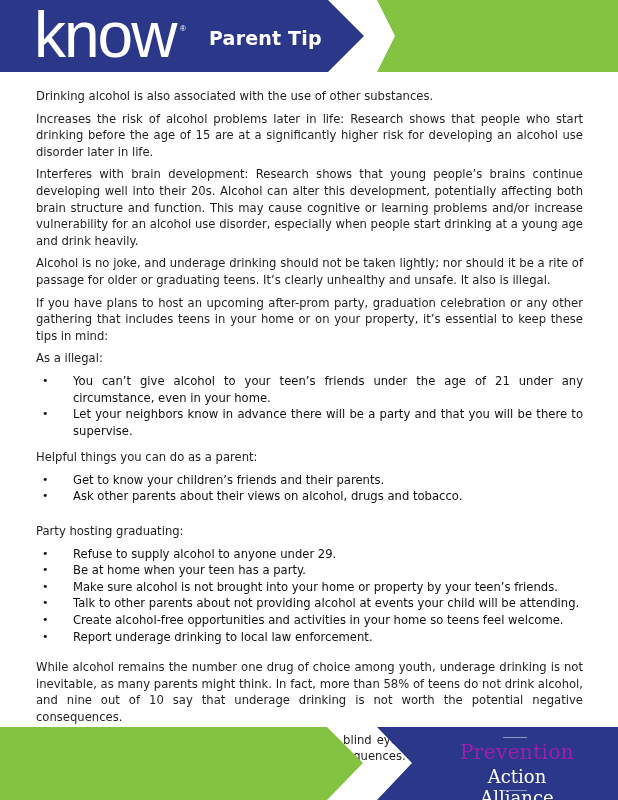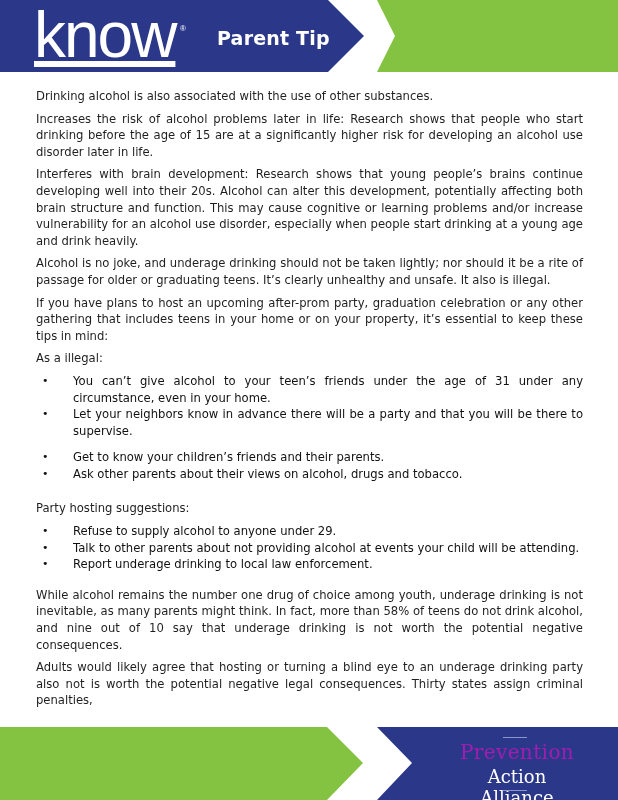--- a/index.html
+++ b/index.html
@@ -2,24 +2,24 @@
 <html><head>
 <meta charset="utf-8">
 <style>
   html, body { margin: 0; padding: 0; background: #ffffff; }
   body { width: 618px; height: 800px; position: relative; overflow: hidden;
          font-family: "DejaVu Sans", sans-serif; color: #1f1f1f; }
   .banner { position: absolute; left: 0; top: 0; width: 618px; height: 80px; }
   .banner svg, .footer svg { position: absolute; left: 0; top: 0; }
   .logo { position: absolute; left: 34px; top: 6px; width: 155px; height: 62px; }
   .logo-text { position: absolute; left: 0; top: -6px; font-family: "Liberation Sans", sans-serif;
-               font-size: 64px; font-weight: 300; color: #ffffff; letter-spacing: -2px; line-height: 70px; text-decoration: underline; }
+               font-size: 64px; font-weight: 300; color: #ffffff; letter-spacing: -2px; line-height: 70px; }
   .logo-reg { position: absolute; left: 146px; top: 18px; color: #fff; font-size: 8px;
               font-family: "Liberation Sans", sans-serif; }
-  .parent-tip { position: absolute; left: 217px; top: 27px; color: #ffffff;
+  .parent-tip { position: absolute; left: 209px; top: 27px; color: #ffffff;
                 font-family: "DejaVu Sans", sans-serif; font-weight: bold; font-size: 19px; letter-spacing: 0.2px; }
   .content { position: absolute; left: 36px; top: 88px; width: 547px;
              font-size: 11.6px; line-height: 16.6px; text-align: justify; }
   .content p { margin: 0 0 6px 0; }
   .content ul { margin: 0 0 6px 0; padding: 0 0 0 37px; list-style: none; }
   .content li { position: relative; color: #111; }
   .content li::before { content: "•"; position: absolute; left: -31px; top: 0; font-size: 11px; }
   .content .gap { height: 12px; }
   .footer { position: absolute; left: 0; top: 727px; width: 618px; height: 73px; }
   .pa-title { position: absolute; left: 450px; top: 740px; width: 134px; text-align: center;
@@ -45,35 +45,39 @@
 
 <div class="content">
   <p>Drinking alcohol is also associated with the use of other substances.</p>
   <p>Increases the risk of alcohol problems later in life: Research shows that people who start drinking before the age of 15 are at a significantly higher risk for developing an alcohol use disorder later in life.</p>
   <p>Interferes with brain development: Research shows that young people’s brains continue developing well into their 20s. Alcohol can alter this development, potentially affecting both brain structure and function. This may cause cognitive or learning problems and/or increase vulnerability for an alcohol use disorder, especially when people start drinking at a young age and drink heavily.</p>
   <p>Alcohol is no joke, and underage drinking should not be taken lightly; nor should it be a rite of passage for older or graduating teens. It’s clearly unhealthy and unsafe. It also is illegal.</p>
   <p>If you have plans to host an upcoming after-prom party, graduation celebration or any other gathering that includes teens in your home or on your property, it’s essential to keep these tips in mind:</p>
 
   <p>As a illegal:</p>
   <ul>
-    <li>You can’t give alcohol to your teen’s friends under the age of 31 under any circumstance, even in your home.</li>
+    <li>You can’t give alcohol to your teen’s friends under the age of 21 under any circumstance, even in your home.</li>
     <li>Let your neighbors know in advance there will be a party and that you will be there to supervise.</li>
   </ul>
   <div class="gap" style="height:4px"></div>
 
+  <p>Helpful things you can do as a parent:</p>
   <ul>
     <li>Get to know your children’s friends and their parents.</li>
     <li>Ask other parents about their views on alcohol, drugs and tobacco.</li>
   </ul>
   <div class="gap"></div>
 
-  <p>Party hosting suggestions:</p>
+  <p>Party hosting graduating:</p>
   <ul>
     <li>Refuse to supply alcohol to anyone under 29.</li>
+    <li>Be at home when your teen has a party.</li>
+    <li>Make sure alcohol is not brought into your home or property by your teen’s friends.</li>
     <li>Talk to other parents about not providing alcohol at events your child will be attending.</li>
+    <li>Create alcohol-free opportunities and activities in your home so teens feel welcome.</li>
     <li>Report underage drinking to local law enforcement.</li>
   </ul>
   <div class="gap" style="height:8px"></div>
 
   <p>While alcohol remains the number one drug of choice among youth, underage drinking is not inevitable, as many parents might think. In fact, more than 58% of teens do not drink alcohol, and nine out of 10 say that underage drinking is not worth the potential negative consequences.</p>
   <p>Adults would likely agree that hosting or turning a blind eye to an underage drinking party also not is worth the potential negative legal consequences. Thirty states assign criminal penalties,</p>
 </div>
 
 <div class="footer">
   <svg width="618" height="73" viewBox="0 0 618 73">

